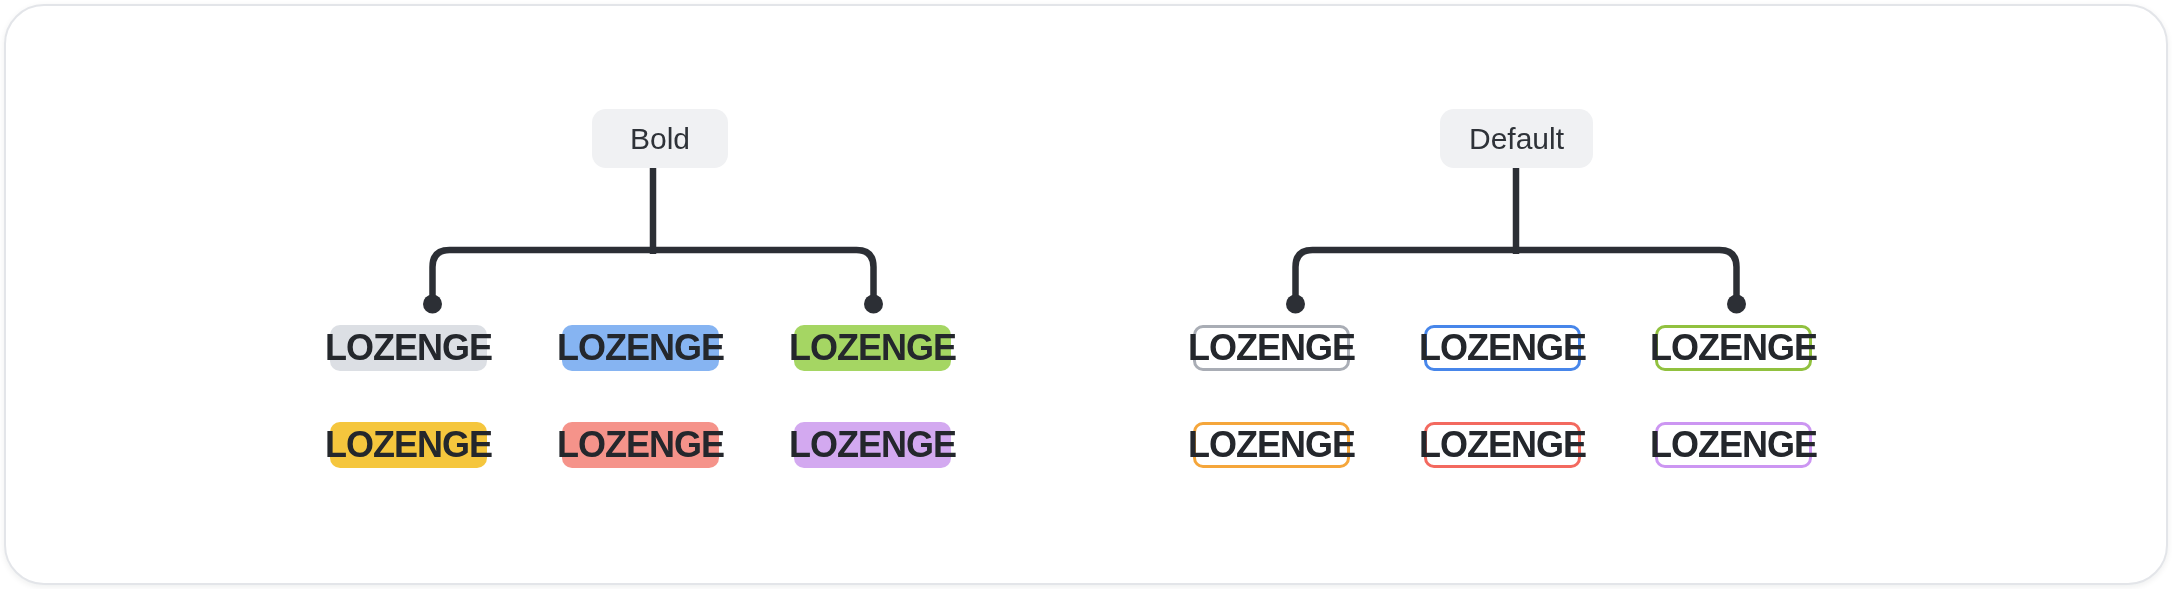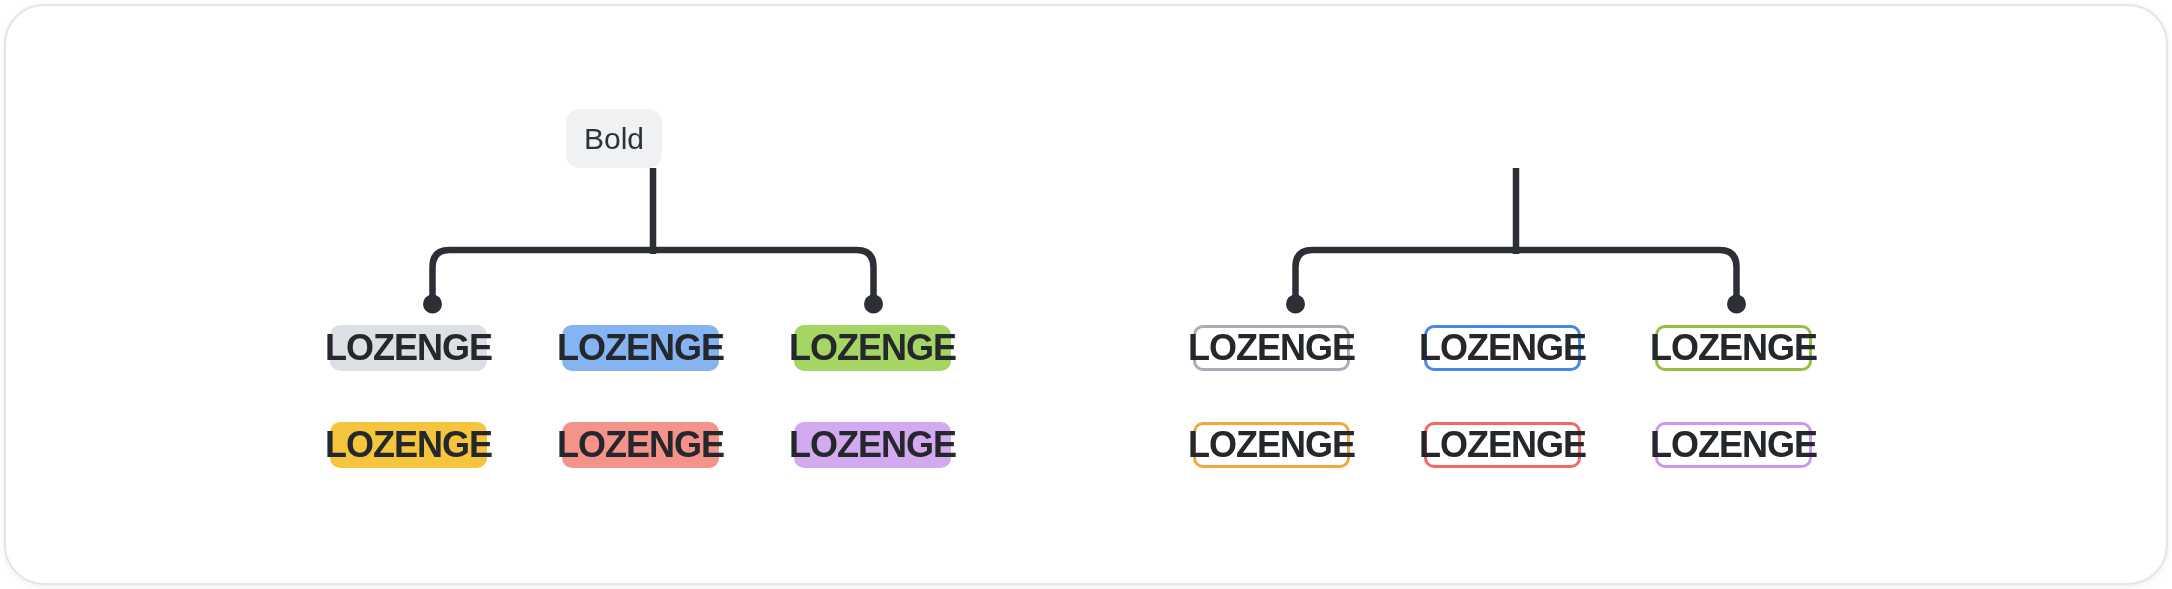--- a/index.html
+++ b/index.html
@@ -43,21 +43,21 @@
     height: 59px;
     background: var(--label-bg, #f0f1f3);
     border-radius: 14px;
     color: var(--label-text, #2e3238);
     font-size: 30px;
     display: flex;
     align-items: center;
     justify-content: center;
     box-sizing: border-box;
   }
-  .label-bold    { left: 566px;  width: 96px; }
+  .label-bold    { left: 592px;  width: 136px; }
   .label-default { left: 1440px; width: 153px; }
   .loz {
     position: absolute;
     width: 157px;
     height: 46px;
     box-sizing: border-box;
     border-radius: 10px;
     display: flex;
     align-items: center;
     justify-content: center;
@@ -98,20 +98,21 @@
     </g>
     <g>
       <path d="M1516 168 V254"></path>
       <path d="M1295.5 308 V267 Q1295.5 250 1312.5 250 H1719.5 Q1736.5 250 1736.5 267 V308"></path>
       <circle cx="1295.5" cy="304" r="9.5"></circle>
       <circle cx="1736.5" cy="304" r="9.5"></circle>
     </g>
   </svg>
 
   <div class="group-label label-bold">Bold</div>
+  <div class="group-label label-default">Default</div>
 
   <div class="loz r0 lc0" style="background: rgb(220, 223, 228);">LOZENGE</div>
   <div class="loz r0 lc1" style="background: rgb(134, 180, 242);">LOZENGE</div>
   <div class="loz r0 lc2" style="background: rgb(165, 214, 99);">LOZENGE</div>
   <div class="loz r1 lc0" style="background: rgb(245, 198, 61);">LOZENGE</div>
   <div class="loz r1 lc1" style="background: rgb(245, 147, 138);">LOZENGE</div>
   <div class="loz r1 lc2" style="background: rgb(211, 169, 240);">LOZENGE</div>
 
   <div class="loz r0 rc0 outline" style="border-color: rgb(169, 173, 181);">LOZENGE</div>
   <div class="loz r0 rc1 outline" style="border-color: rgb(71, 134, 234);">LOZENGE</div>

